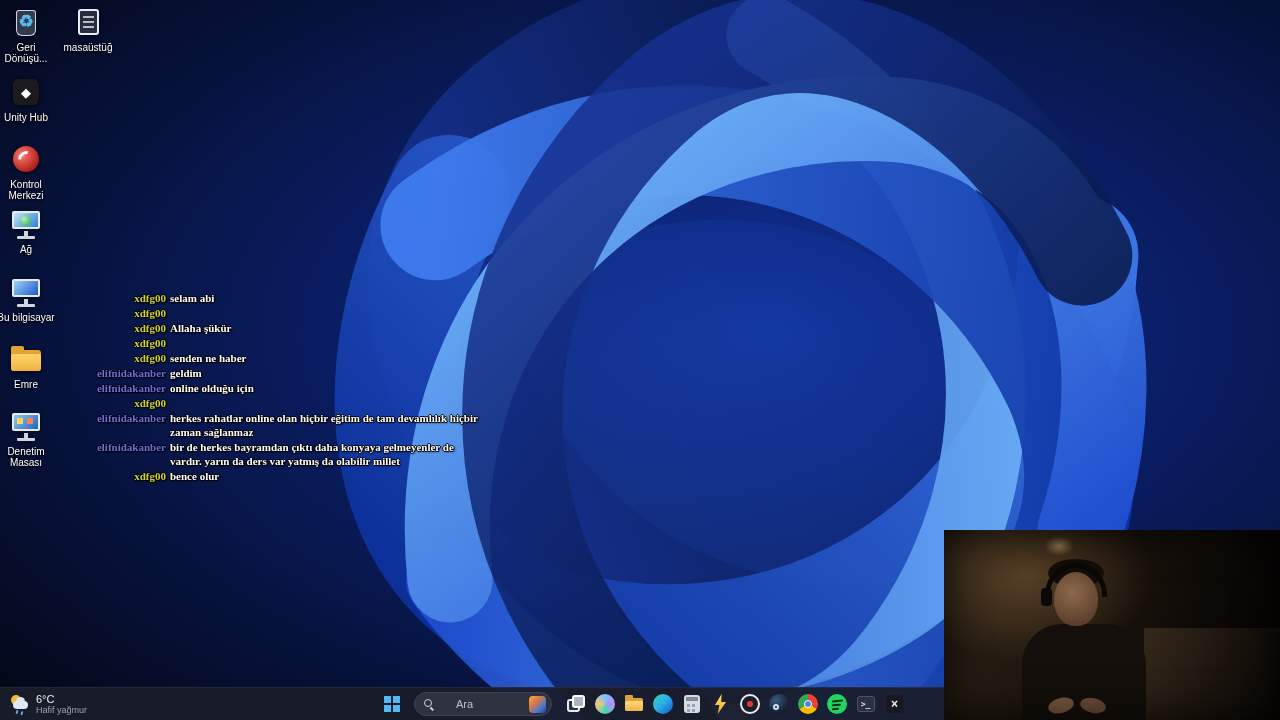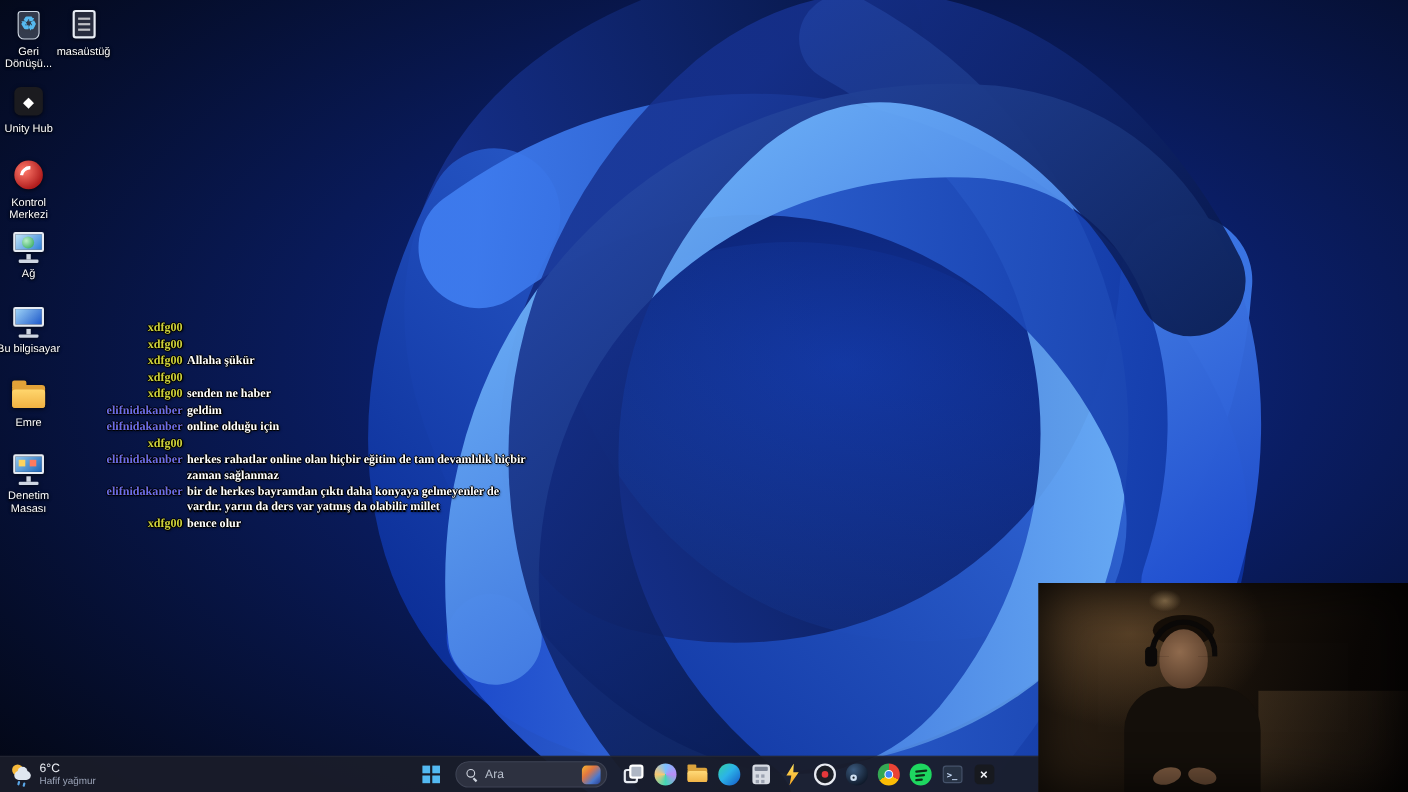--- a/index.html
+++ b/index.html
@@ -83,21 +83,21 @@
   .win-logo{display:grid;grid-template-columns:7px 7px;grid-template-rows:7px 7px;gap:1.5px;}
   .win-logo i{background:#53b9f2;}
   .search-box{height:24px;width:138px;margin-left:6px;background:#2d3140;
         border:1px solid #3e4354;border-radius:13px;display:flex;align-items:center;
         padding:0 5px 0 9px;gap:6px;cursor:text;}
   .magnifier{width:11px;height:11px;position:relative;flex:0 0 auto;}
   .magnifier::before{content:"";position:absolute;left:0;top:0;width:6px;height:6px;
         border:1.5px solid #cfd4de;border-radius:50%;}
   .magnifier::after{content:"";position:absolute;right:1px;bottom:0;width:4px;height:1.5px;
         background:#cfd4de;transform:rotate(45deg);}
-  .search-text{flex:1;color:#b9c0cd;font-size:11px;}
+  .search-text{flex:1;color:#b9c0cd;font-size:11px;margin-left:15px;}
   .search-daily{width:17px;height:17px;border-radius:4px;flex:0 0 auto;cursor:pointer;
         background:linear-gradient(135deg,#f7b733 0%,#e3763f 35%,#4b79cf 70%,#283e8f 100%);}
   .tb-icons{display:flex;align-items:center;margin-left:9px;}
   .tb-icon{width:28px;height:28px;margin:0 0.5px;border:none;background:transparent;
         border-radius:4px;position:relative;cursor:pointer;padding:0;}
   .tv{position:absolute;width:13px;height:13px;border:2px solid #e7ebf2;border-radius:3px;
         background:rgba(255,255,255,.08);}
   .tv.a{left:5px;top:9px;}
   .tv.b{left:10px;top:5px;background:#aeb6c4;border-color:#fff;}
   .circ{position:absolute;left:4px;top:4px;width:20px;height:20px;border-radius:50%;}
@@ -198,21 +198,21 @@
   </svg>
 
   <div class="desktop-icons" id="desktop-icons">
       <div class="dicon" style="left: -4px; top: 6px;">
         <div class="dglyph">
           <span class="binbody"></span>
           <span class="binsym">♻</span>
         </div>
         <div class="dlabel">Geri Dönüşü...</div>
       </div>
-      <div class="dicon" style="left: 46px; top: 6px;">
+      <div class="dicon" style="left: 58px; top: 6px;">
         <div class="dglyph">
           <span class="doc"></span>
         </div>
         <div class="dlabel">masaüstüğ</div>
       </div>
       <div class="dicon" style="left: -4px; top: 76px;">
         <div class="dglyph">
           <span class="unity">
             <i>◆</i>
           </span>
@@ -257,20 +257,21 @@
           <i class="stand"></i>
           <i class="base"></i>
         </div>
         <div class="dlabel">Denetim Masası</div>
       </div>
     </div>
 
   <div class="chat" id="chat">
       <div class="chat-line">
         <span class="chat-user" style="color: rgb(205, 209, 58);">xdfg00</span>
+        <span class="chat-text">selam abi</span>
       </div>
       <div class="chat-line">
         <span class="chat-user" style="color: rgb(205, 209, 58);">xdfg00</span>
       </div>
       <div class="chat-line">
         <span class="chat-user" style="color: rgb(205, 209, 58);">xdfg00</span>
         <span class="chat-text">Allaha şükür</span>
       </div>
       <div class="chat-line">
         <span class="chat-user" style="color: rgb(205, 209, 58);">xdfg00</span>

